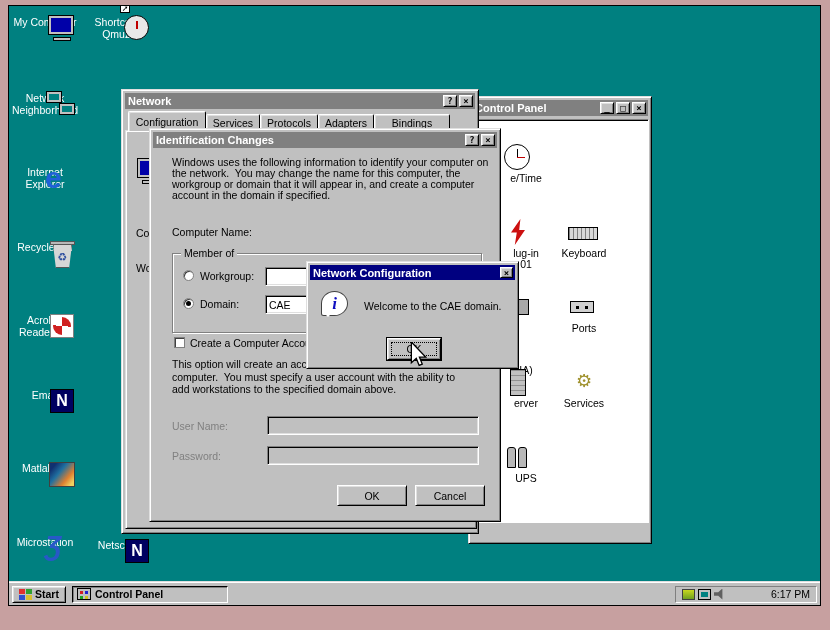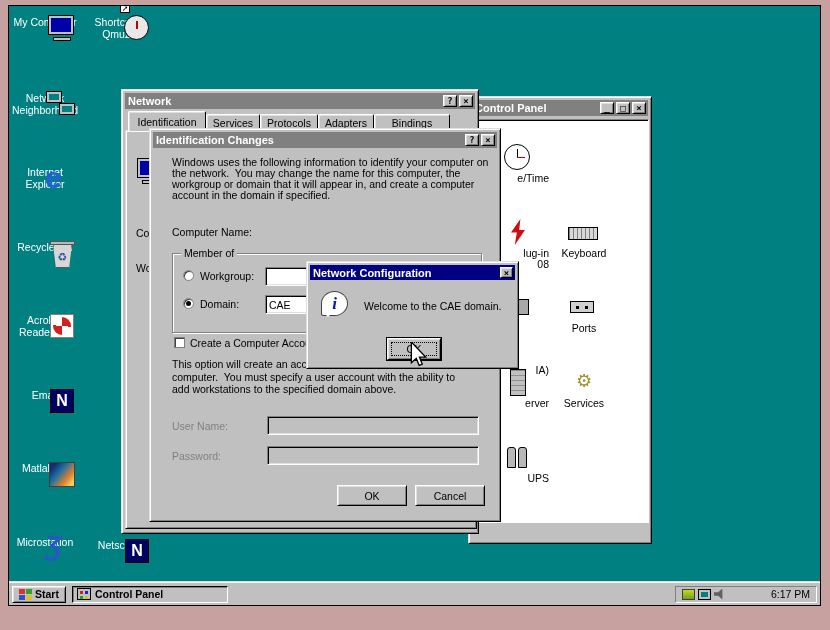--- a/index.html
+++ b/index.html
@@ -35,21 +35,21 @@
   .acro{position:absolute;left:5px;top:3px;width:24px;height:24px;background:#fff;border:1px solid #808080}
   .acro i{position:absolute;left:2px;top:2px;width:18px;height:18px;border-radius:50%;background:conic-gradient(#d02020 0 95deg,#fff 95deg 180deg,#d02020 180deg 275deg,#fff 275deg)}
   .nbox{position:absolute;left:5px;top:3px;width:24px;height:24px;background:#000060;border:1px solid #000;color:#fff;font-weight:bold;font-size:16px;line-height:22px;text-align:center}
   .mlab{position:absolute;left:4px;top:3px;width:26px;height:25px;border:1px solid #404040;background:linear-gradient(130deg,#103070 15%,#2070a0 40%,#e08030 70%,#f0d060 90%)}
 
   
   .cp-client{position:absolute;left:4px;top:22px;width:176px;height:404px;background:#fff;border:1px solid;border-color:#808080 #fff #fff #808080;box-shadow:inset 1px 1px 0 #000}
   .cpcell{position:absolute;color:#000}
   .cpcell .lbl{display:block;font-size:10.5px;line-height:11px;white-space:pre-line;color:#000}
   .cpart{position:relative;width:32px;height:30px;display:block}
-  .c1{width:46px;text-align:right}
+  .c1{width:46px;text-align:center}
   .c2{width:68px;text-align:center}
   .c2 .cpart{margin:0 auto}
   .cpclock{position:absolute;left:1px;top:1px;width:26px;height:26px;border-radius:50%;background:#fff;border:1px solid #000}
   .cpclock:before{content:"";position:absolute;left:12px;top:4px;width:1px;height:9px;background:#000}
   .cpclock:after{content:"";position:absolute;left:12px;top:12px;width:8px;height:1px;background:#c00000}
   .dev{position:absolute;left:1px;top:7px;width:28px;height:15px;background:#c8c8c8;border:1px solid #000}
   .dev i{position:absolute;left:4px;top:3px;width:9px;height:6px;background:#208020}
   .bolt{position:absolute;left:5px;top:1px;width:20px;height:26px;background:#cc1010;clip-path:polygon(62% 0,15% 52%,44% 52%,34% 100%,85% 42%,56% 42%)}
   .kbd{position:absolute;left:0;top:9px;width:30px;height:13px;background:#d8d8d8;border:1px solid #000;background-image:repeating-linear-gradient(90deg,#808080 0 1px,transparent 1px 4px)}
   .ports{position:absolute;left:2px;top:8px;width:24px;height:12px;background:#d0d0d0;border:1px solid #000}
@@ -170,21 +170,21 @@
         <span class="cpart">
             <span class="cpclock"></span>
           </span>
         <span class="lbl">e/Time</span>
       </div>
       <div class="cpcell c1" style="left:29px;top:98px">
         <span class="cpart">
             <span class="bolt"></span>
           </span>
         <span class="lbl">lug-in
-08</span>
+01</span>
       </div>
       <div class="cpcell c2" style="left:76px;top:98px">
         <span class="cpart">
             <span class="kbd"></span>
           </span>
         <span class="lbl">Keyboard</span>
       </div>
       <div class="cpcell c1" style="left:29px;top:173px">
         <span class="cpart">
             <span class="card"></span>
@@ -221,21 +221,21 @@
     </div>
   </div>
 
   <div class="win" style="left:112px;top:83px;width:358px;height:445px;z-index:10">
     <div class="titlebar">
       <span class="t">Network</span>
       <span class="tbtn btn95">?</span>
       <span class="tbtn btn95">×</span>
     </div>
     <div class="tab sel" style="left:6px;width:78px">
-        <span>Identification</span>
+        <span>Configuration</span>
       </div>
     <div class="tab" style="left:84px;width:54px">
         <span>Services</span>
       </div>
     <div class="tab" style="left:138px;width:58px">
         <span>Protocols</span>
       </div>
     <div class="tab" style="left:196px;width:56px">
         <span>Adapters</span>
       </div>

